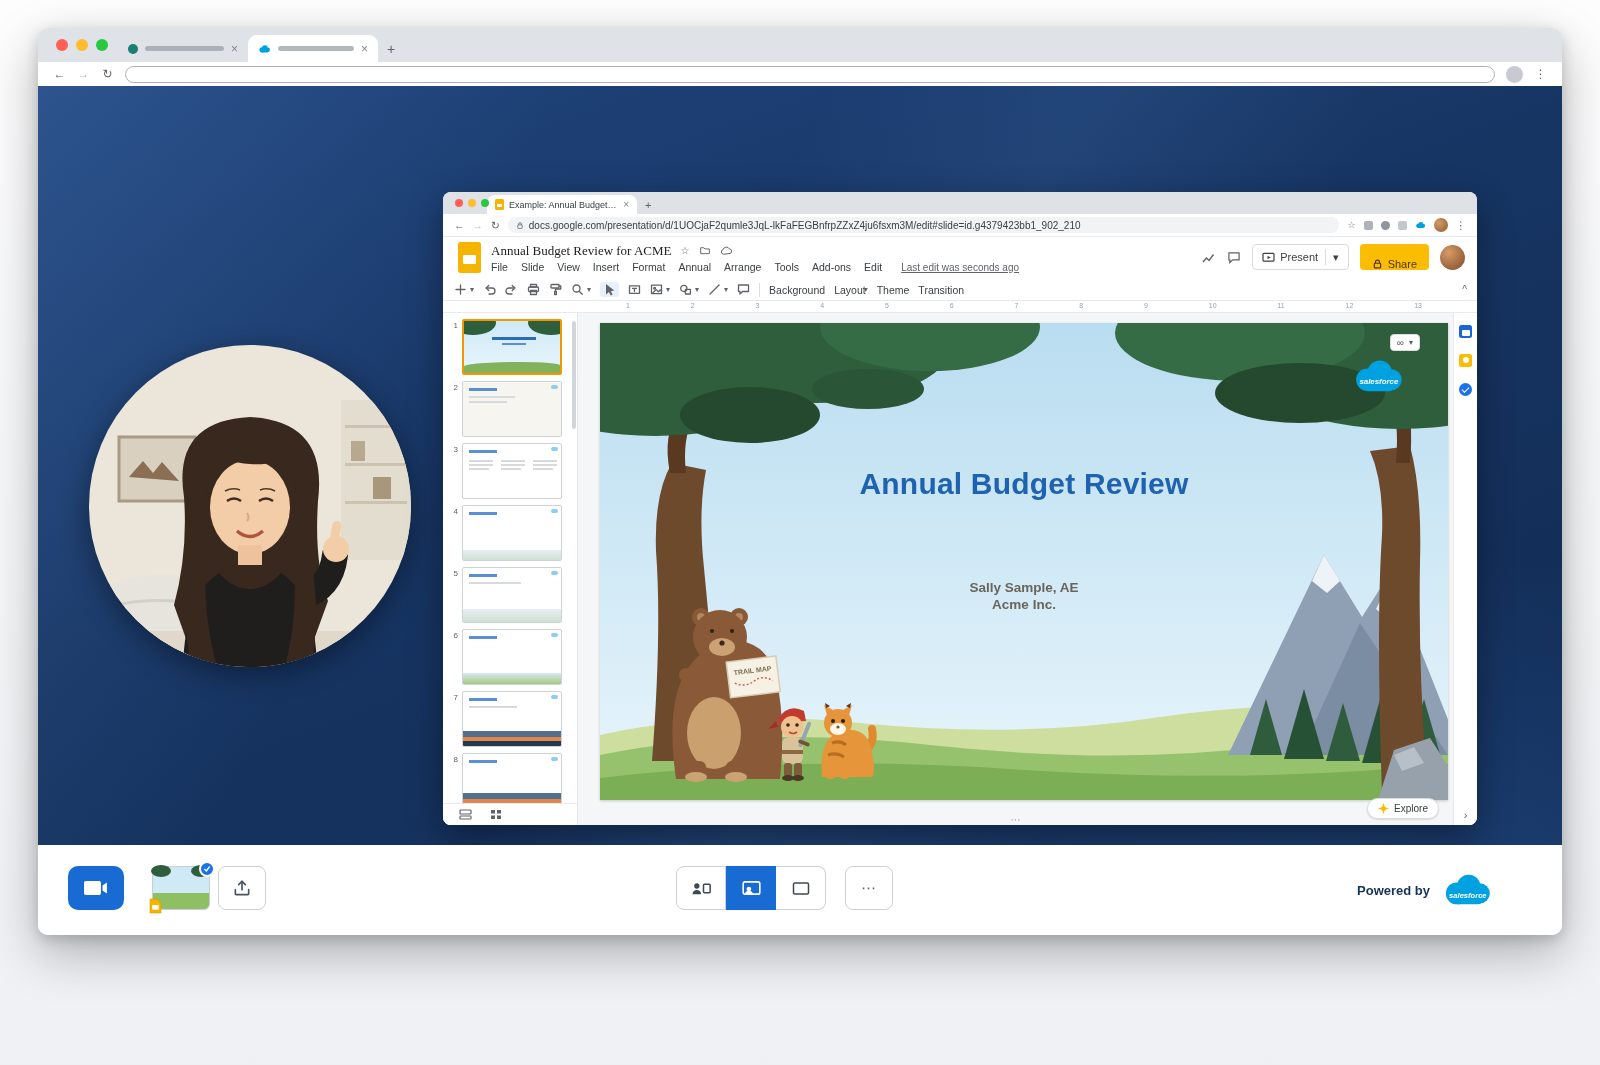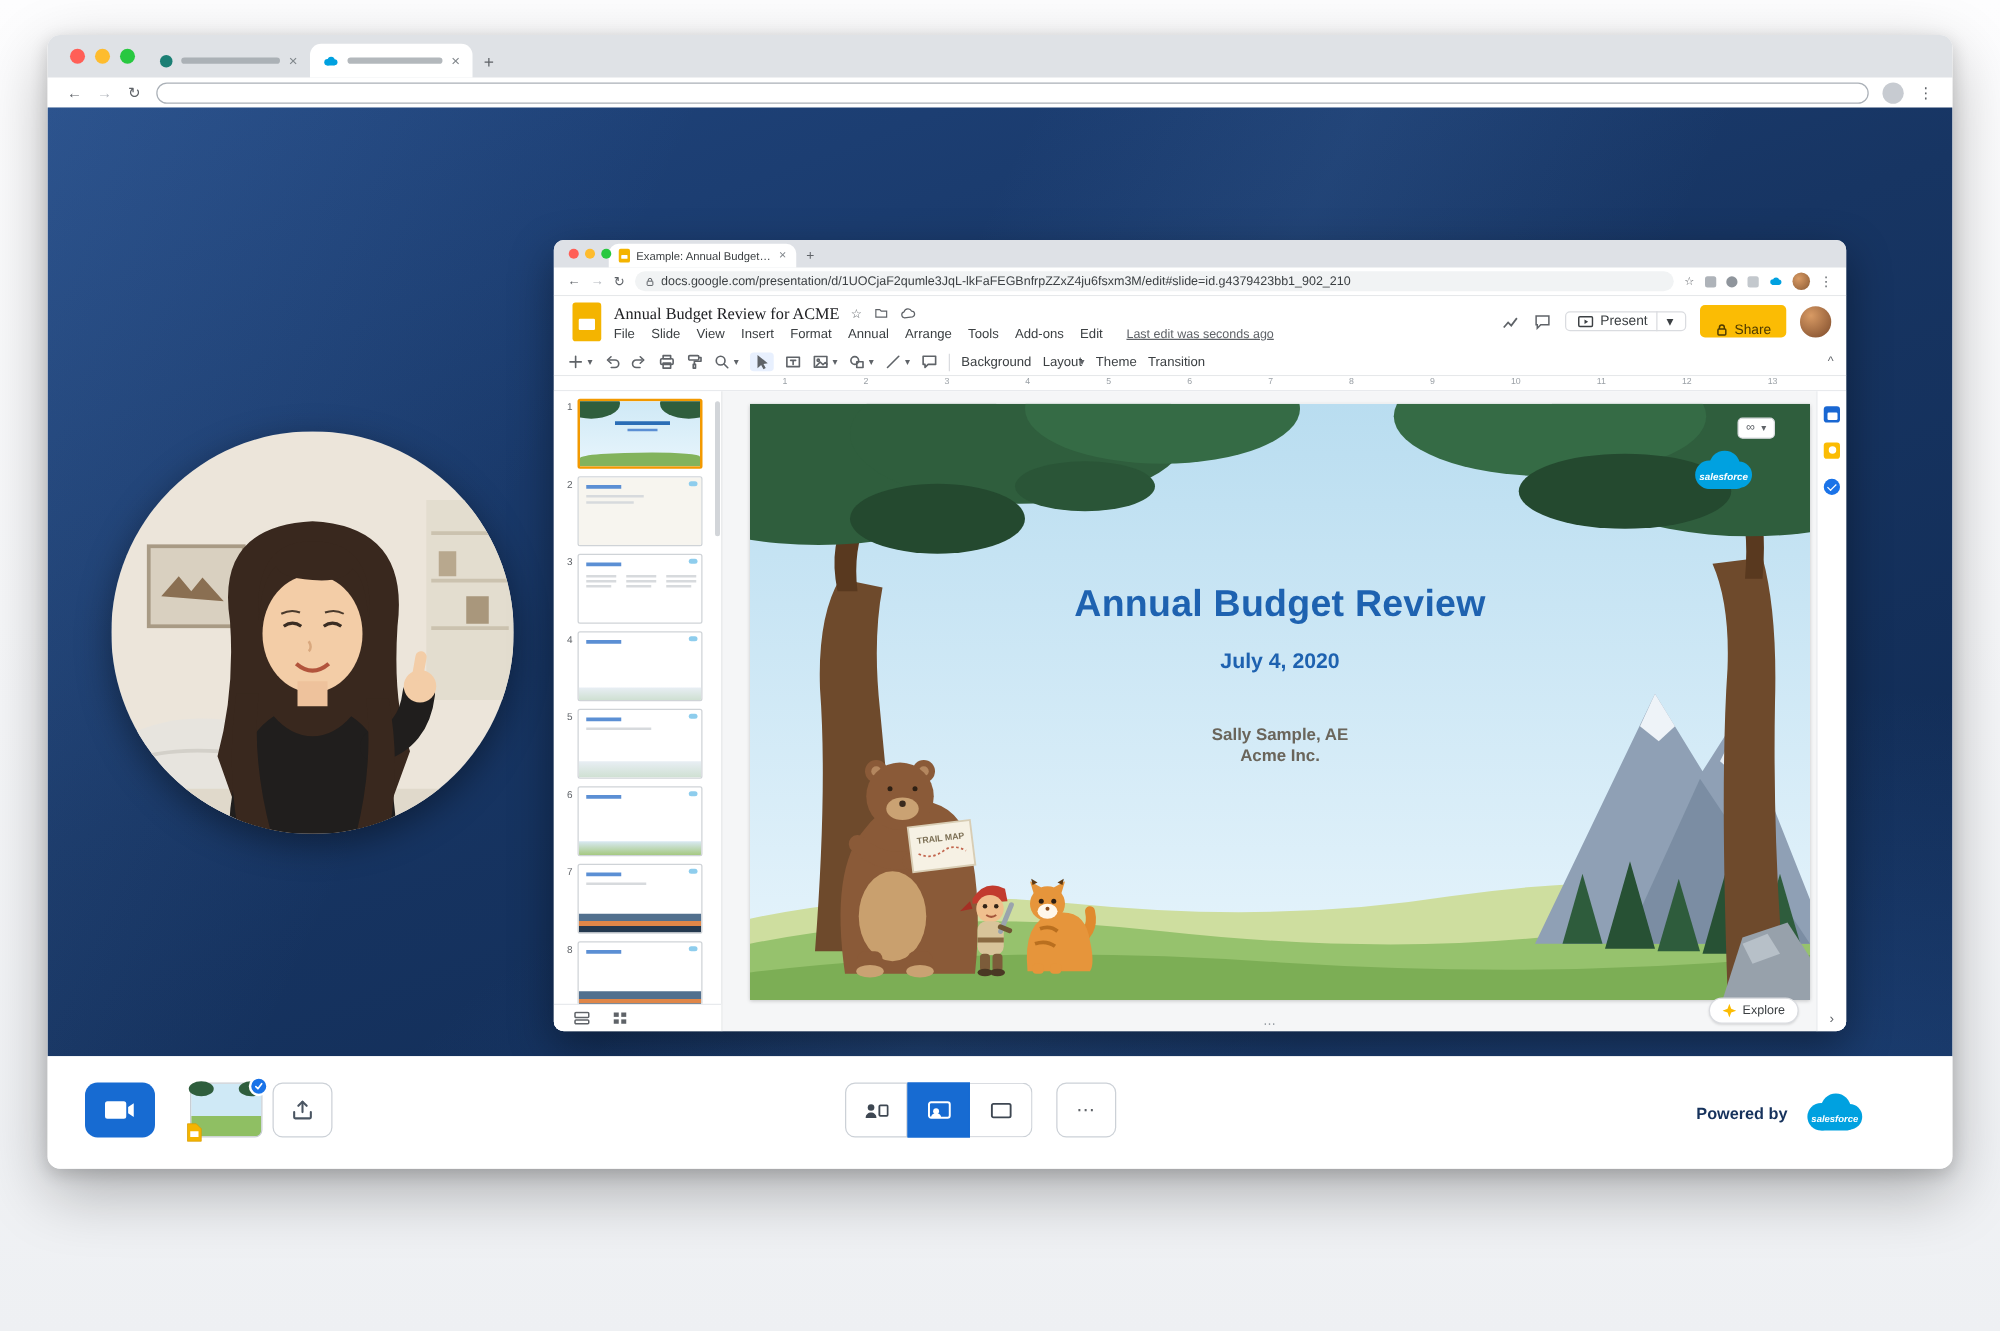--- a/index.html
+++ b/index.html
@@ -72,21 +72,21 @@
   .s-header { height:42px; background:#fff; position:relative; flex:none; }
   .slides-logo { position:absolute; left:15px; top:5px; width:23px; height:31px; background:#f4b400; border-radius:2.5px; }
   .slides-logo::after { content:""; position:absolute; left:5px; top:13px; width:13px; height:9px; background:#fff; border-radius:1px; }
   .h-row1 { position:absolute; left:48px; top:4px; display:flex; align-items:center; gap:9px; height:19px;font-family:Liberation Serif, serif; }
   .doc-title { font-size:13px; color:#202124; white-space:nowrap; }
   .h-mini { color:#5f6368; font-size:10px; display:flex; align-items:center; }
   .h-row2 { position:absolute; left:48px; top:24px; display:flex; align-items:center; gap:13px; font-size:10.5px; color:#3c4043; }
   .menu-item { cursor:default; }
   .last-edit { font-size:10px; color:#5f6368; text-decoration:underline; margin-left:6px; white-space:nowrap; }
   .h-right { position:absolute; right:12px; top:6px; display:flex; align-items:center; gap:11px; height:28px; }
-  .present-btn { display:flex; align-items:center; gap:5px; border:1px solid #dadce0; border-radius:4px; height:16px; padding:0 9px; font-size:11px; color:#3c4043; background:#fff; }
+  .present-btn { display:flex; align-items:center; gap:5px; border:1px solid #dadce0; border-radius:4px; height:26px; padding:0 9px; font-size:11px; color:#3c4043; background:#fff; }
   .present-sep { width:1px; height:16px; background:#dadce0; margin:0 2px; }
   .share-btn { display:flex; align-items:flex-end; gap:5px; background:#fbbc04; border-radius:4px; height:26px; padding:0 12px; font-size:11px; font-weight:normal; color:#4e3a00; }
   .h-avatar { width:25px; height:25px; border-radius:50%; background:radial-gradient(circle at 35% 30%, #d89a64, #7c4a2a); }
 
   
   .s-toolbar { height:22px; background:#fff; border-bottom:1px solid #e6e8ea; display:flex; align-items:center; gap:9px; padding:0 11px; flex:none; position:relative; font-size:10.5px; color:#3c4043; }
   .ti { width:13px; height:13px; flex:none; }
   .ti path, .ti rect, .ti circle, .ti line { stroke:#5f6368; stroke-width:1.3; fill:none; stroke-linecap:round; stroke-linejoin:round; }
   .ti .fill { fill:#5f6368; stroke:none; }
   .tb-dd { font-size:8px; color:#5f6368; margin-left:-6px; }
@@ -618,21 +618,20 @@
                 <ellipse cx="238" cy="406" rx="8" ry="6" fill="#fff7ea"></ellipse>
                 <circle cx="233" cy="398" r="2" fill="#2e2014"></circle>
                   <circle cx="243" cy="398" r="2" fill="#2e2014"></circle>
                 <circle cx="238" cy="404" r="1.6" fill="#8a4a1c"></circle>
                 <rect x="226" y="448" width="9" height="8" rx="3" fill="#e6953b"></rect>
                 <rect x="240" y="448" width="9" height="8" rx="3" fill="#e6953b"></rect>
               </g>
             </svg>
 
             <div class="sl-title">Annual Budget Review</div>
-            <div class="sl-date">July 4, 2020</div>
             <div class="sl-people">
               <div>Sally Sample, AE</div>
               <div>Acme Inc.</div>
             </div>
 
             <svg class="sf-slide-logo" viewBox="0 0 64 44">
               <g fill="#00a1e0">
                   <circle cx="20" cy="26" r="13"></circle>
                   <circle cx="34" cy="18" r="14"></circle>
                   <circle cx="47" cy="26" r="12"></circle>

